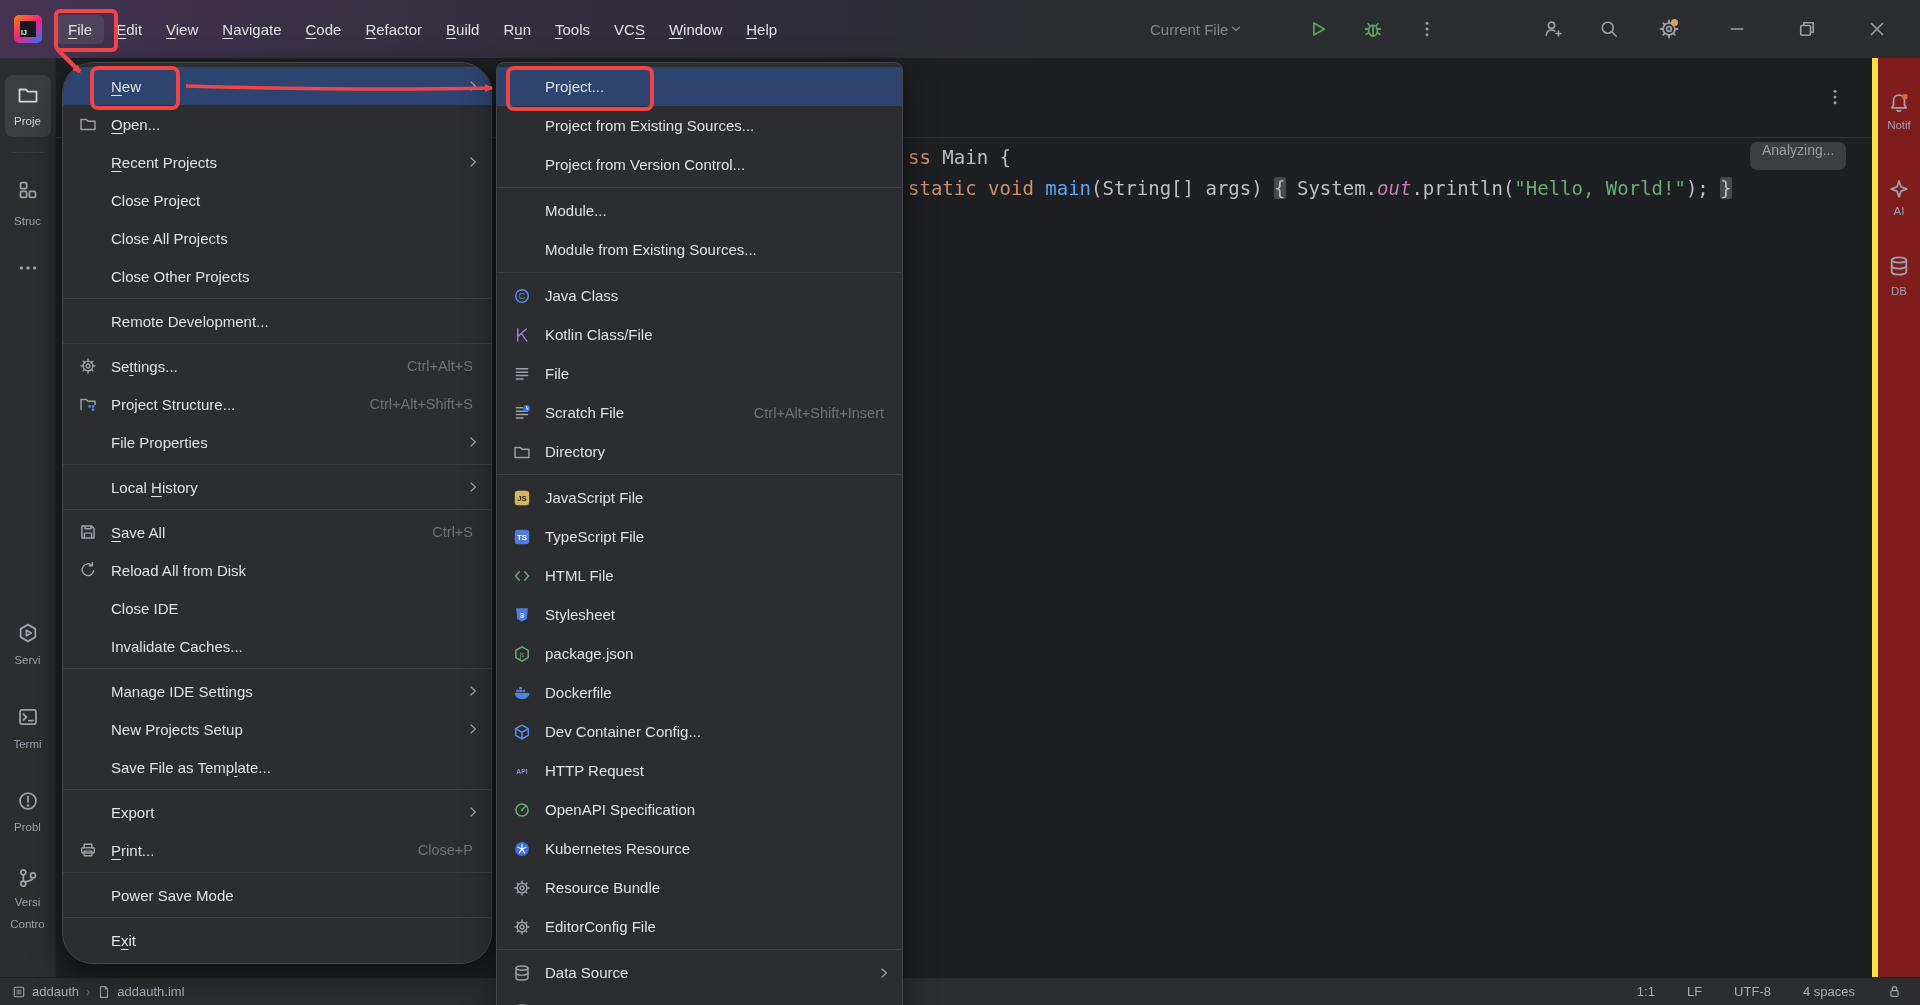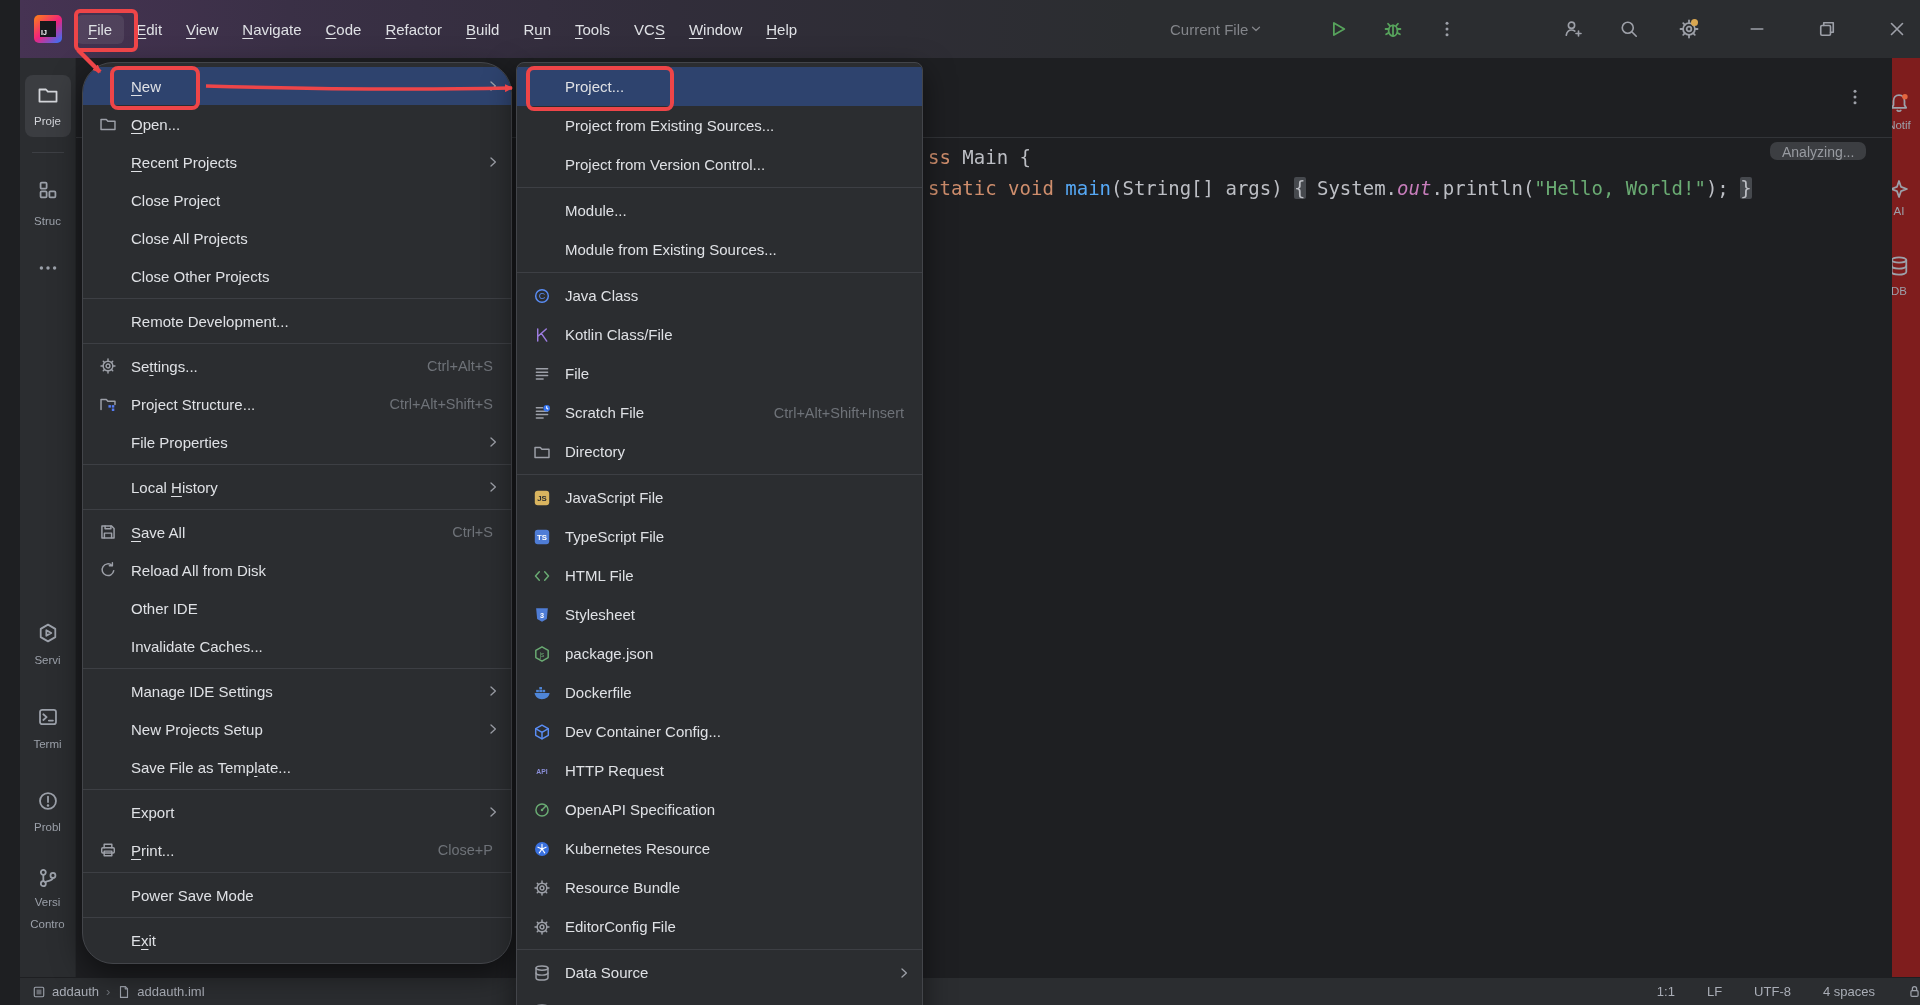--- a/index.html
+++ b/index.html
@@ -1,18 +1,18 @@
 <!DOCTYPE html>
 <html><head>
 <meta charset="utf-8">
 <style>
   html,body{margin:0;padding:0;background:#1e1f22;}
   body{width:1920px;height:1005px;overflow:hidden;position:relative;
        font-family:"Liberation Sans",sans-serif;-webkit-font-smoothing:antialiased;}
-  #app{position:absolute;inset:0;margin-left:20px;}
+  #app{position:absolute;inset:0;}
 
   
   #titlebar{position:absolute;left:0;top:0;width:1920px;height:58px;
     background:linear-gradient(90deg,#463353 0%,#3a3046 14%,#312d3a 34%,#2b2d30 58%,#2b2d30 100%);}
   #logo{position:absolute;left:14px;top:15px;width:28px;height:28px;border-radius:5px;
     background:linear-gradient(140deg,#fc7a1e 5%,#f0227c 50%,#3c6ff5 95%);display:flex;align-items:center;justify-content:center;}
   #logo .inner{width:16px;height:16px;background:#17181b;color:#fff;font-size:7px;font-weight:bold;
     display:flex;align-items:flex-end;justify-content:flex-start;padding:1px;box-sizing:border-box;}
   #menubar{position:absolute;left:56px;top:0;height:58px;display:flex;align-items:center;}
   .tb-menu{padding:6px 12px;color:#dfe1e5;font-size:15px;border-radius:6px;cursor:default;white-space:nowrap;}
@@ -33,22 +33,22 @@
   .strip-label{position:absolute;left:0;width:100%;text-align:center;color:#9ca1aa;font-size:11.5px;
     white-space:nowrap;overflow:hidden;}
   .strip-btn-bg{position:absolute;left:5px;width:46px;border-radius:8px;background:#3b3d41;}
   .strip-divider{position:absolute;left:12px;width:32px;height:1px;background:#3d3f44;}
   .sel{color:#d3d5da !important;}
 
   
   #editor{position:absolute;left:56px;top:58px;width:1816px;height:919px;background:#1e1f22;}
   #tab-border{position:absolute;left:0;top:79px;width:100%;height:1px;background:#323438;}
   #editor-kebab{position:absolute;left:1764px;top:24px;width:30px;height:30px;display:flex;align-items:center;justify-content:center;color:#9da0a8;}
-  #analyzing{position:absolute;left:1694px;top:84px;height:18px;padding:0 12px;background:#3c3e42;border-radius:7px;
-    color:#989ba1;font-size:14px;display:flex;align-items:flex-end;}
+  #analyzing{position:absolute;left:1694px;top:84px;height:28px;padding:0 12px;background:#3c3e42;border-radius:7px;
+    color:#989ba1;font-size:14px;display:flex;align-items:flex-start;}
   #code{position:absolute;left:852px;top:84px;font-family:"DejaVu Sans Mono",monospace;font-size:19px;line-height:31px;white-space:pre;}
   .cl{height:31px;}
   .kw{color:#cf8e6d;} .pl{color:#bcbec4;} .m{color:#56a8f5;} .f{color:#c77dbb;font-style:italic;}
   .str{color:#6aab73;} .br{color:#bcbec4;background:#46494e;border-radius:2px;}
 
   
   .popup{position:absolute;background:#2b2d30;border:1px solid #43454a;border-radius:8px;
     box-shadow:0 10px 30px rgba(0,0,0,0.5);padding:4px 0;box-sizing:border-box;overflow:hidden;z-index:40;}
   #file-menu{left:62px;top:62px;width:430px;border-radius:31px;}
   #new-menu{left:496px;top:62px;width:407px;border-bottom-left-radius:0;border-bottom-right-radius:0;}
@@ -414,21 +414,21 @@
         <span class="micon">
           <svg class="ic" width="18" height="18" viewBox="0 0 16 16" fill="none" stroke="currentColor" stroke-width="1.3" stroke-linecap="round" stroke-linejoin="round">
             <path d="M13.1 8.6A5.2 5.2 0 1 1 11.6 4"></path>
             <path d="M11.9 1.5v2.7H9.2"></path>
           </svg>
         </span>
         <span class="mlabel">Reload All from Disk</span>
       </div>
       <div class="mrow">
         <span class="micon"></span>
-        <span class="mlabel">Other IDE</span>
+        <span class="mlabel">Close IDE</span>
       </div>
       <div class="mrow">
         <span class="micon"></span>
         <span class="mlabel">Invalidate Caches...</span>
       </div>
       <div class="menu-sep"></div>
       <div class="mrow">
         <span class="micon"></span>
         <span class="mlabel">Manage IDE Settings</span>
         <span class="msub">

